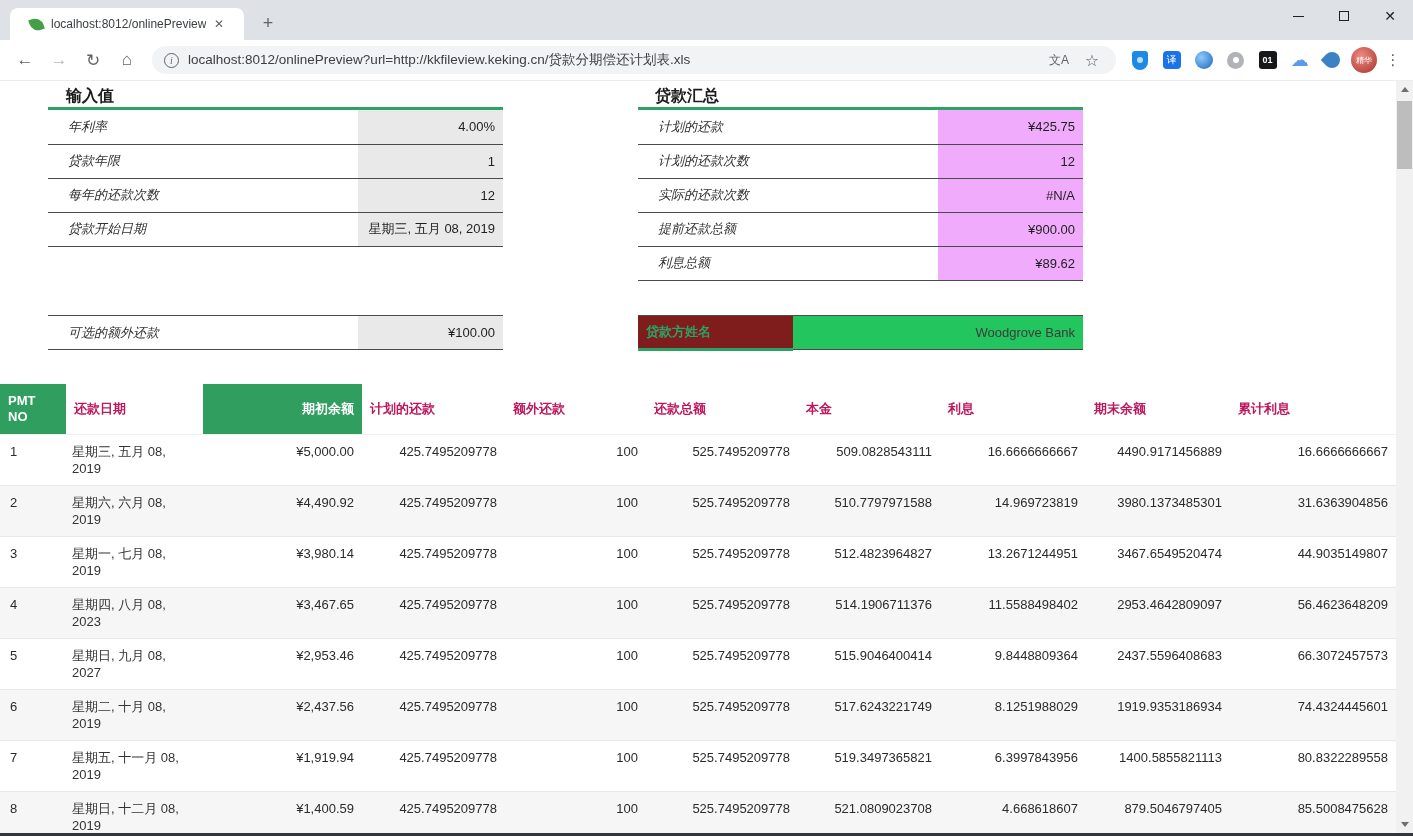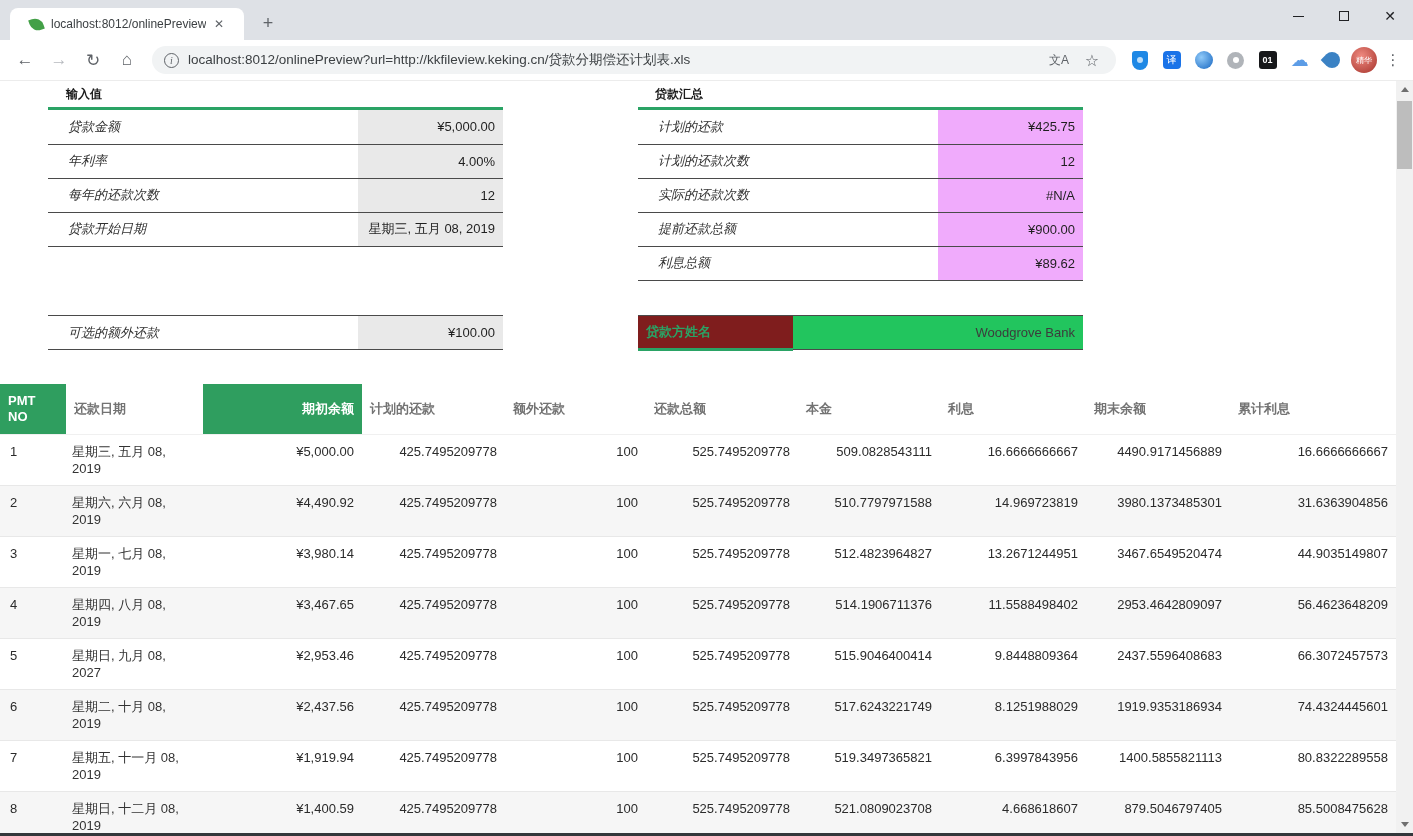--- a/index.html
+++ b/index.html
@@ -60,37 +60,37 @@
   .avatar { width:26px; height:26px; border-radius:50%;
             background:radial-gradient(circle at 40% 35%, #ef8a80, #a5322a); color:#fff;
             font-size:8px; display:flex; align-items:center; justify-content:center; flex:0 0 auto;
             margin:0 4px; }
   .menu-dots { width:24px; height:24px; display:flex; align-items:center; justify-content:center;
                color:#5f6368; font-size:15px; flex:0 0 auto; }
 
   
   .content { position:absolute; top:81px; left:0; width:1396px; height:752px; background:#fff;
              font-size:13px; color:#222; overflow:hidden; }
-  .sec-title { position:absolute; font-weight:bold; font-size:12px; color:#1b1b1b; }
+  .sec-title { position:absolute; font-weight:bold; font-size:16px; color:#1b1b1b; }
   .greenline { position:absolute; height:3px; background:#2aa365; }
 
   table.kv { position:absolute; border-collapse:collapse; table-layout:fixed; font-size:13px; }
   table.kv td { height:34px; border-bottom:1px solid #4a4a4a; padding:0 8px; vertical-align:middle; }
   table.kv td.lbl { font-style:italic; padding-left:20px; color:#303030; background:#fff; }
   table.kv td.val { background:#e9e9e9; text-align:right; color:#1f1f1f; }
   table.kv.summary td.val { background:#f0abfc; }
   table.kv.standalone td { border-top:1px solid #4a4a4a; }
   td.lender-lbl { color:#2aa365; font-weight:bold; border-bottom:3px solid #2aa365 !important;
                   padding-left:16px; background:#7f1d1d; }
   td.lender-val { background:#22c55e; text-align:right; color:#3c3c3c; }
 
   table.schedule { position:absolute; left:0; top:303px; width:1396px; border-collapse:collapse;
                    table-layout:fixed; font-size:13px; }
   table.schedule th { height:50px; font-weight:bold; text-align:left; padding:0 8px;
-                      color:#737373; background:#fff; border-bottom:1px solid #f0f0f0;
+                      color:#be185d; background:#fff; border-bottom:1px solid #f0f0f0;
                       line-height:16px; vertical-align:middle; }
   table.schedule th.g { background:#2f9e5f; color:#fff; }
   table.schedule th.gr { text-align:right; }
   table.schedule td { border-bottom:1px solid #e8e8e8; padding:8px; text-align:right;
                       vertical-align:top; line-height:17px; color:#2b2b2b; background:#fff; }
   table.schedule td:nth-child(1) { text-align:left; padding-left:10px; }
   table.schedule td:nth-child(2) { text-align:left; padding-left:6px; color:#333; }
   table.schedule tbody tr:nth-child(even) td { background:#f6f6f6; }
 
   
@@ -181,26 +181,26 @@
     <div class="sec-title" style="left:655px; top:5px;">贷款汇总</div>
     <div class="greenline" style="left:638px; top:26px; width:445px;"></div>
 
     <table class="kv input" style="left:48px; top:29px; width:455px;">
       <colgroup>
           <col style="width:310px">
           <col style="width:145px">
         </colgroup>
       <tbody>
           <tr>
-            <td class="lbl">贷款金额</td>
-            <td class="val">¥5,000.00</td>
-          </tr>
-          <tr>
             <td class="lbl">年利率</td>
             <td class="val">4.00%</td>
+          </tr>
+          <tr>
+            <td class="lbl">贷款年限</td>
+            <td class="val">1</td>
           </tr>
           <tr>
             <td class="lbl">每年的还款次数</td>
             <td class="val">12</td>
           </tr>
           <tr>
             <td class="lbl">贷款开始日期</td>
             <td class="val">星期三, 五月 08, 2019</td>
           </tr>
         </tbody>
@@ -320,21 +320,21 @@
             <td>425.7495209778</td>
             <td>100</td>
             <td>525.7495209778</td>
             <td>512.4823964827</td>
             <td>13.2671244951</td>
             <td>3467.6549520474</td>
             <td>44.9035149807</td>
           </tr>
           <tr>
             <td>4</td>
-            <td>星期四, 八月 08, 2019</td>
+            <td>星期四, 八月 08, 2023</td>
             <td>¥3,467.65</td>
             <td>425.7495209778</td>
             <td>100</td>
             <td>525.7495209778</td>
             <td>514.1906711376</td>
             <td>11.5588498402</td>
             <td>2953.4642809097</td>
             <td>56.4623648209</td>
           </tr>
           <tr>

